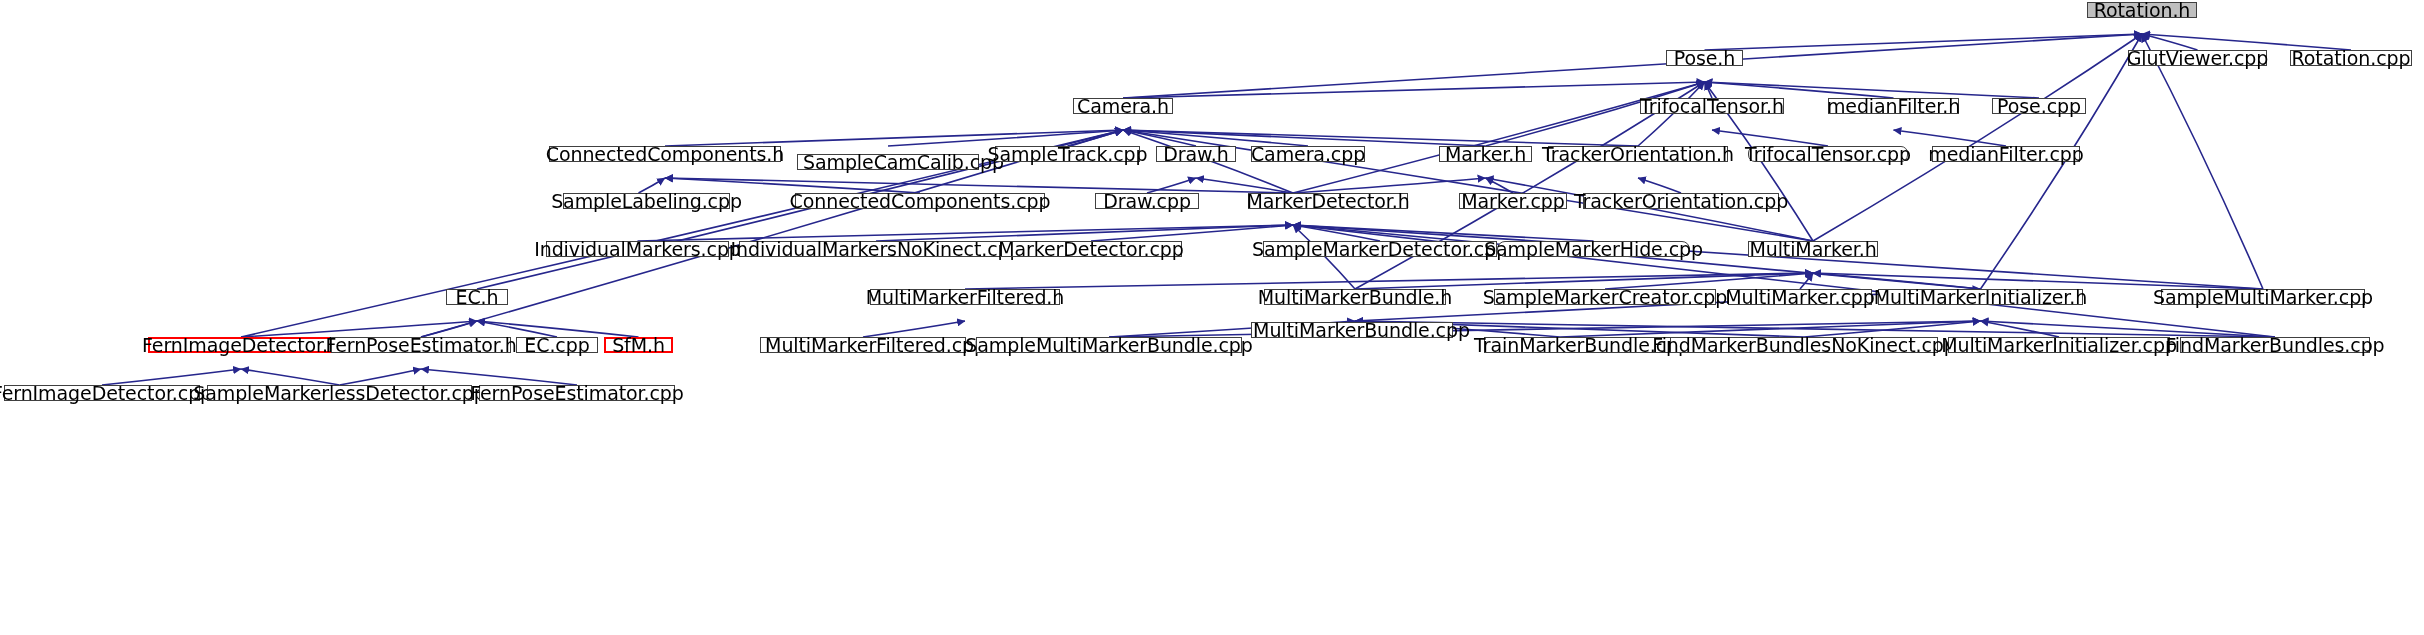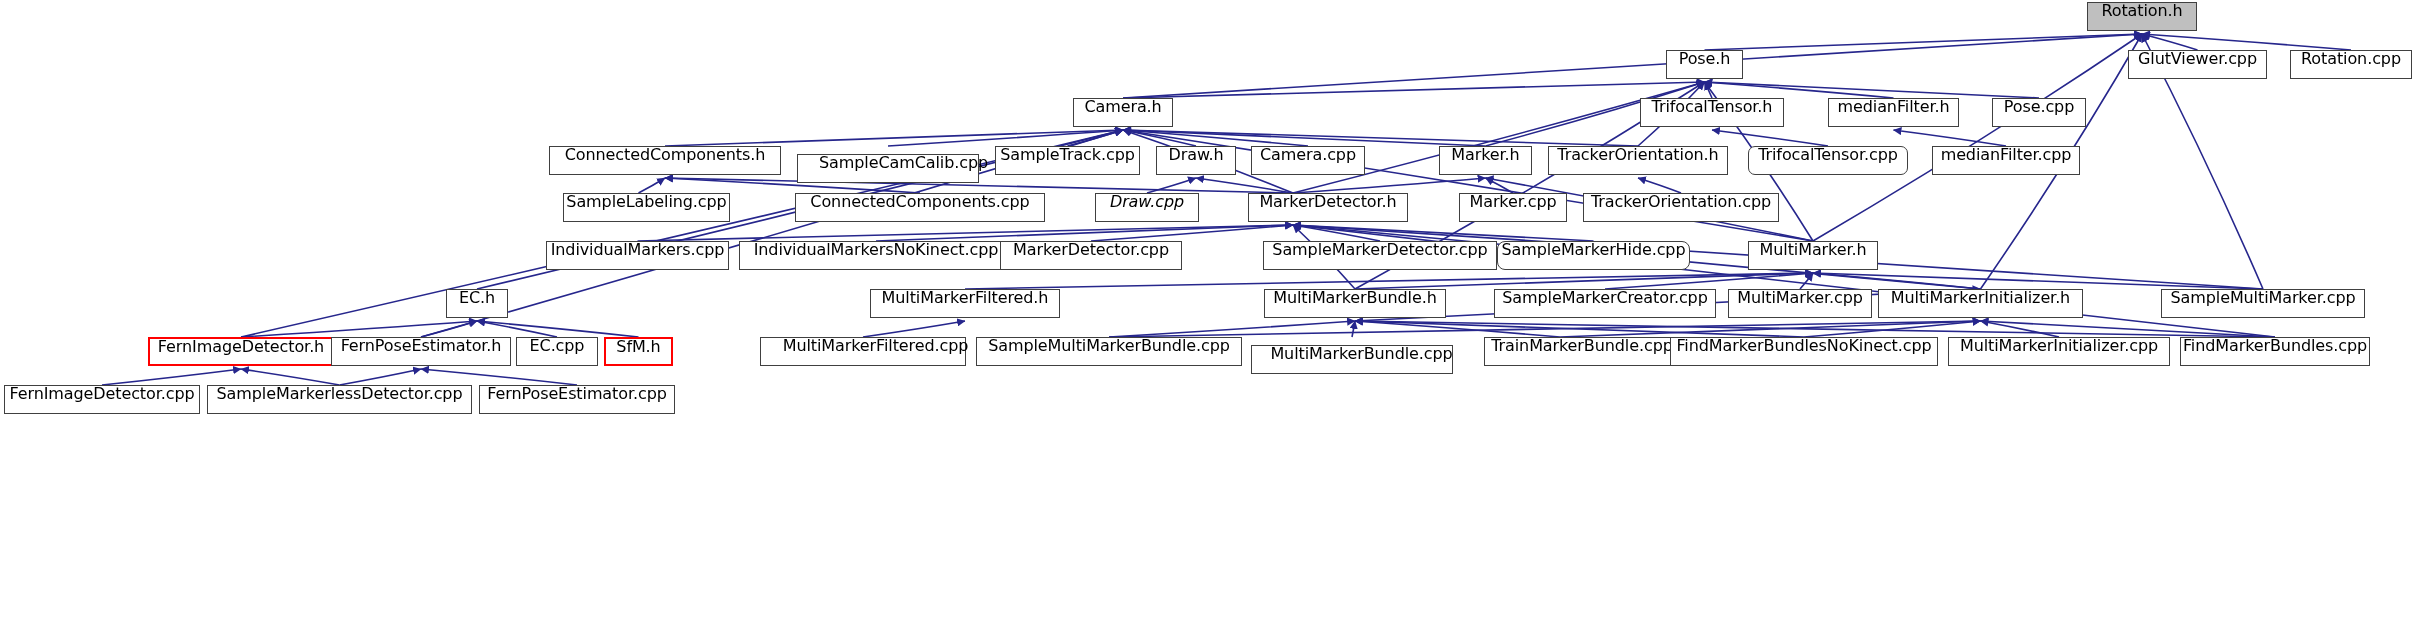--- a/index.html
+++ b/index.html
@@ -23,25 +23,25 @@
     width: 2424px;
     height: 635px;
     pointer-events: none;
   }
   .node {
     position: absolute;
     box-sizing: border-box;
     border: 1.5px solid #404040;
     background: #ffffff;
     color: #000000;
-    font-size: 16px;
+    font-size: 19px;
     line-height: 1;
-    height: 29px;
+    height: 16px;
     display: flex;
-    align-items: flex-start;
+    align-items: center;
     justify-content: center;
     white-space: nowrap;
     padding: 0 9px;
     z-index: 5;
     letter-spacing: -0.1px;
   }
   .node.root {
     background: #bfbfbf;
     border-color: #404040;
   }
@@ -188,21 +188,21 @@
       </div>
       <div class="node" style="left: 1932px; top: 146px; width: 148px;">
         <span>medianFilter.cpp</span>
       </div>
       <div class="node" style="left: 555px; top: 193px; width: 167px; margin-left: 8px;">
         <span>SampleLabeling.cpp</span>
       </div>
       <div class="node" style="left: 795px; top: 193px; width: 250px;">
         <span>ConnectedComponents.cpp</span>
       </div>
-      <div class="node" style="left: 1095px; top: 193px; width: 104px; font-style: italic;">
+      <div class="node" style="left: 1095px; top: 193px; width: 104px;">
         <span>Draw.cpp</span>
       </div>
       <div class="node" style="left: 1248px; top: 193px; width: 160px;">
         <span>MarkerDetector.h</span>
       </div>
       <div class="node" style="left: 1459px; top: 193px; width: 108px;">
         <span>Marker.cpp</span>
       </div>
       <div class="node" style="left: 1583px; top: 193px; width: 196px;">
         <span>TrackerOrientation.cpp</span>
@@ -257,21 +257,21 @@
       </div>
       <div class="node missing" style="left: 604px; top: 337px; width: 69px;">
         <span>SfM.h</span>
       </div>
       <div class="node" style="left: 760px; top: 337px; width: 206px; padding-left: 34px;">
         <span>MultiMarkerFiltered.cpp</span>
       </div>
       <div class="node" style="left: 976px; top: 337px; width: 266px;">
         <span>SampleMultiMarkerBundle.cpp</span>
       </div>
-      <div class="node" style="left: 1251px; top: 345px; width: 202px; padding-left: 28px;">
+      <div class="node" style="left: 1251px; top: 322px; width: 202px; padding-left: 28px;">
         <span>MultiMarkerBundle.cpp</span>
       </div>
       <div class="node" style="left: 1462px; top: 337px; width: 196px; margin-left: 22px;">
         <span>TrainMarkerBundle.cpp</span>
       </div>
       <div class="node" style="left: 1670px; top: 337px; width: 268px;">
         <span>FindMarkerBundlesNoKinect.cpp</span>
       </div>
       <div class="node" style="left: 1948px; top: 337px; width: 222px;">
         <span>MultiMarkerInitializer.cpp</span>

